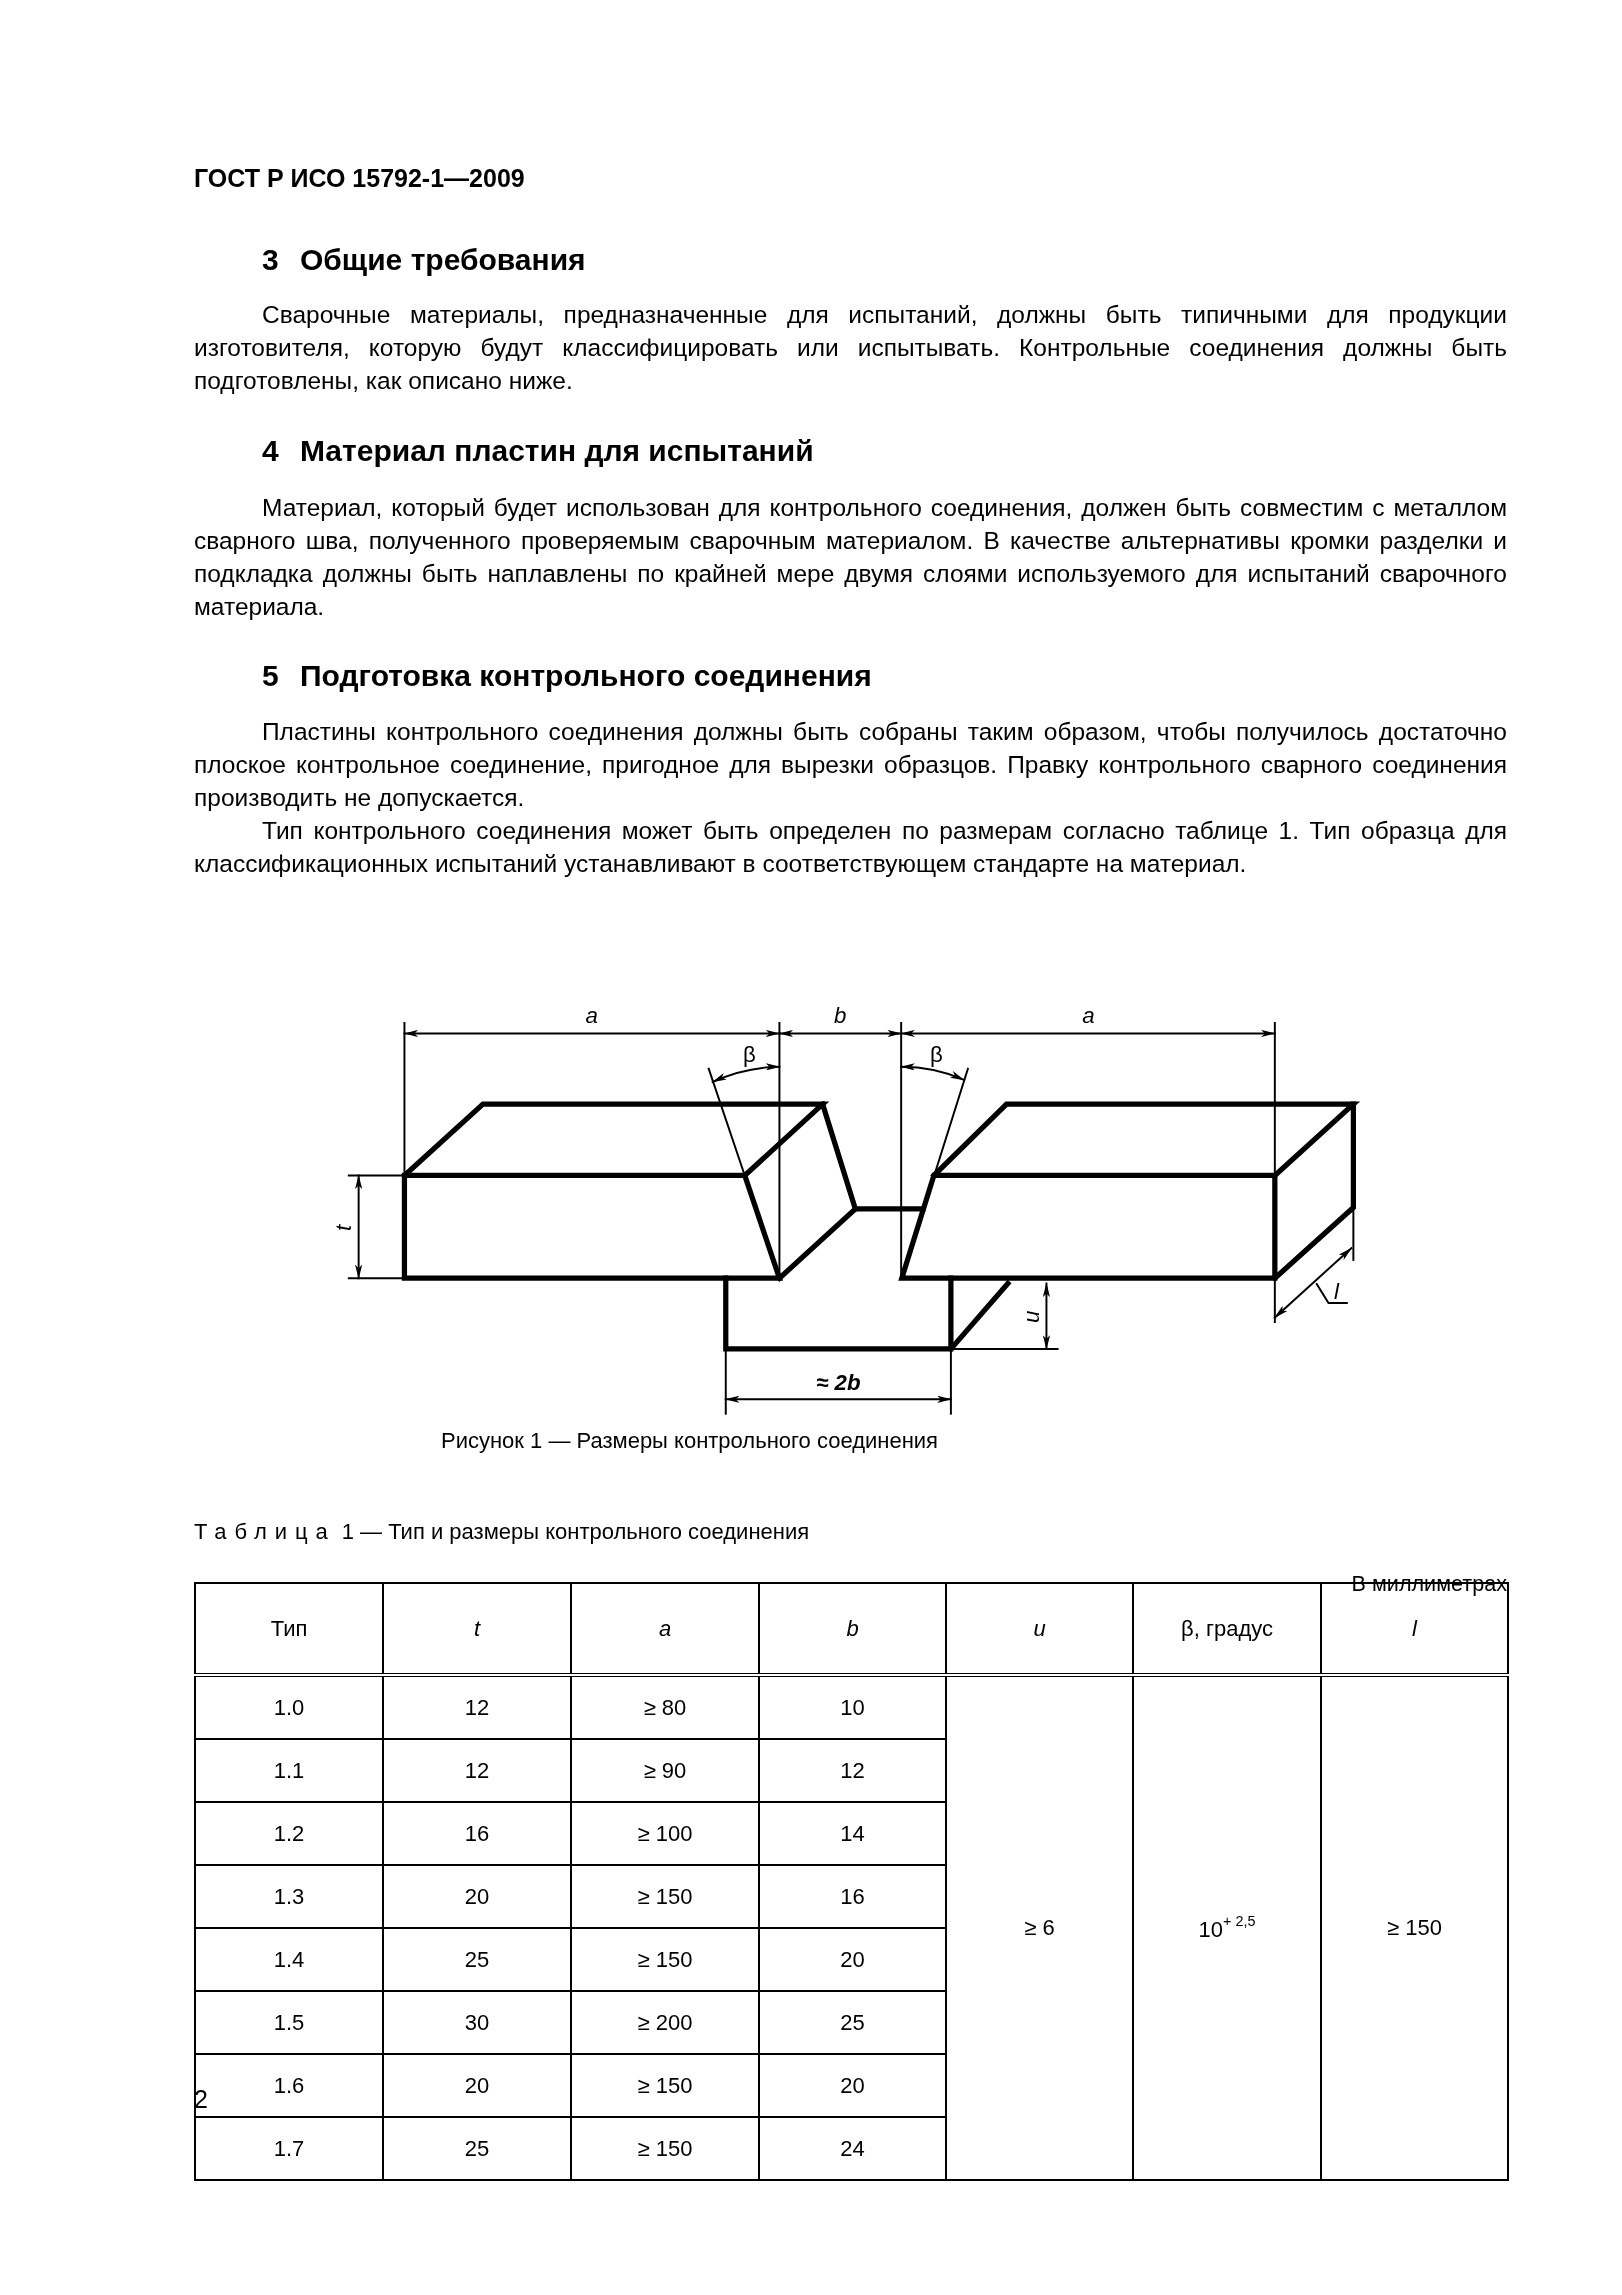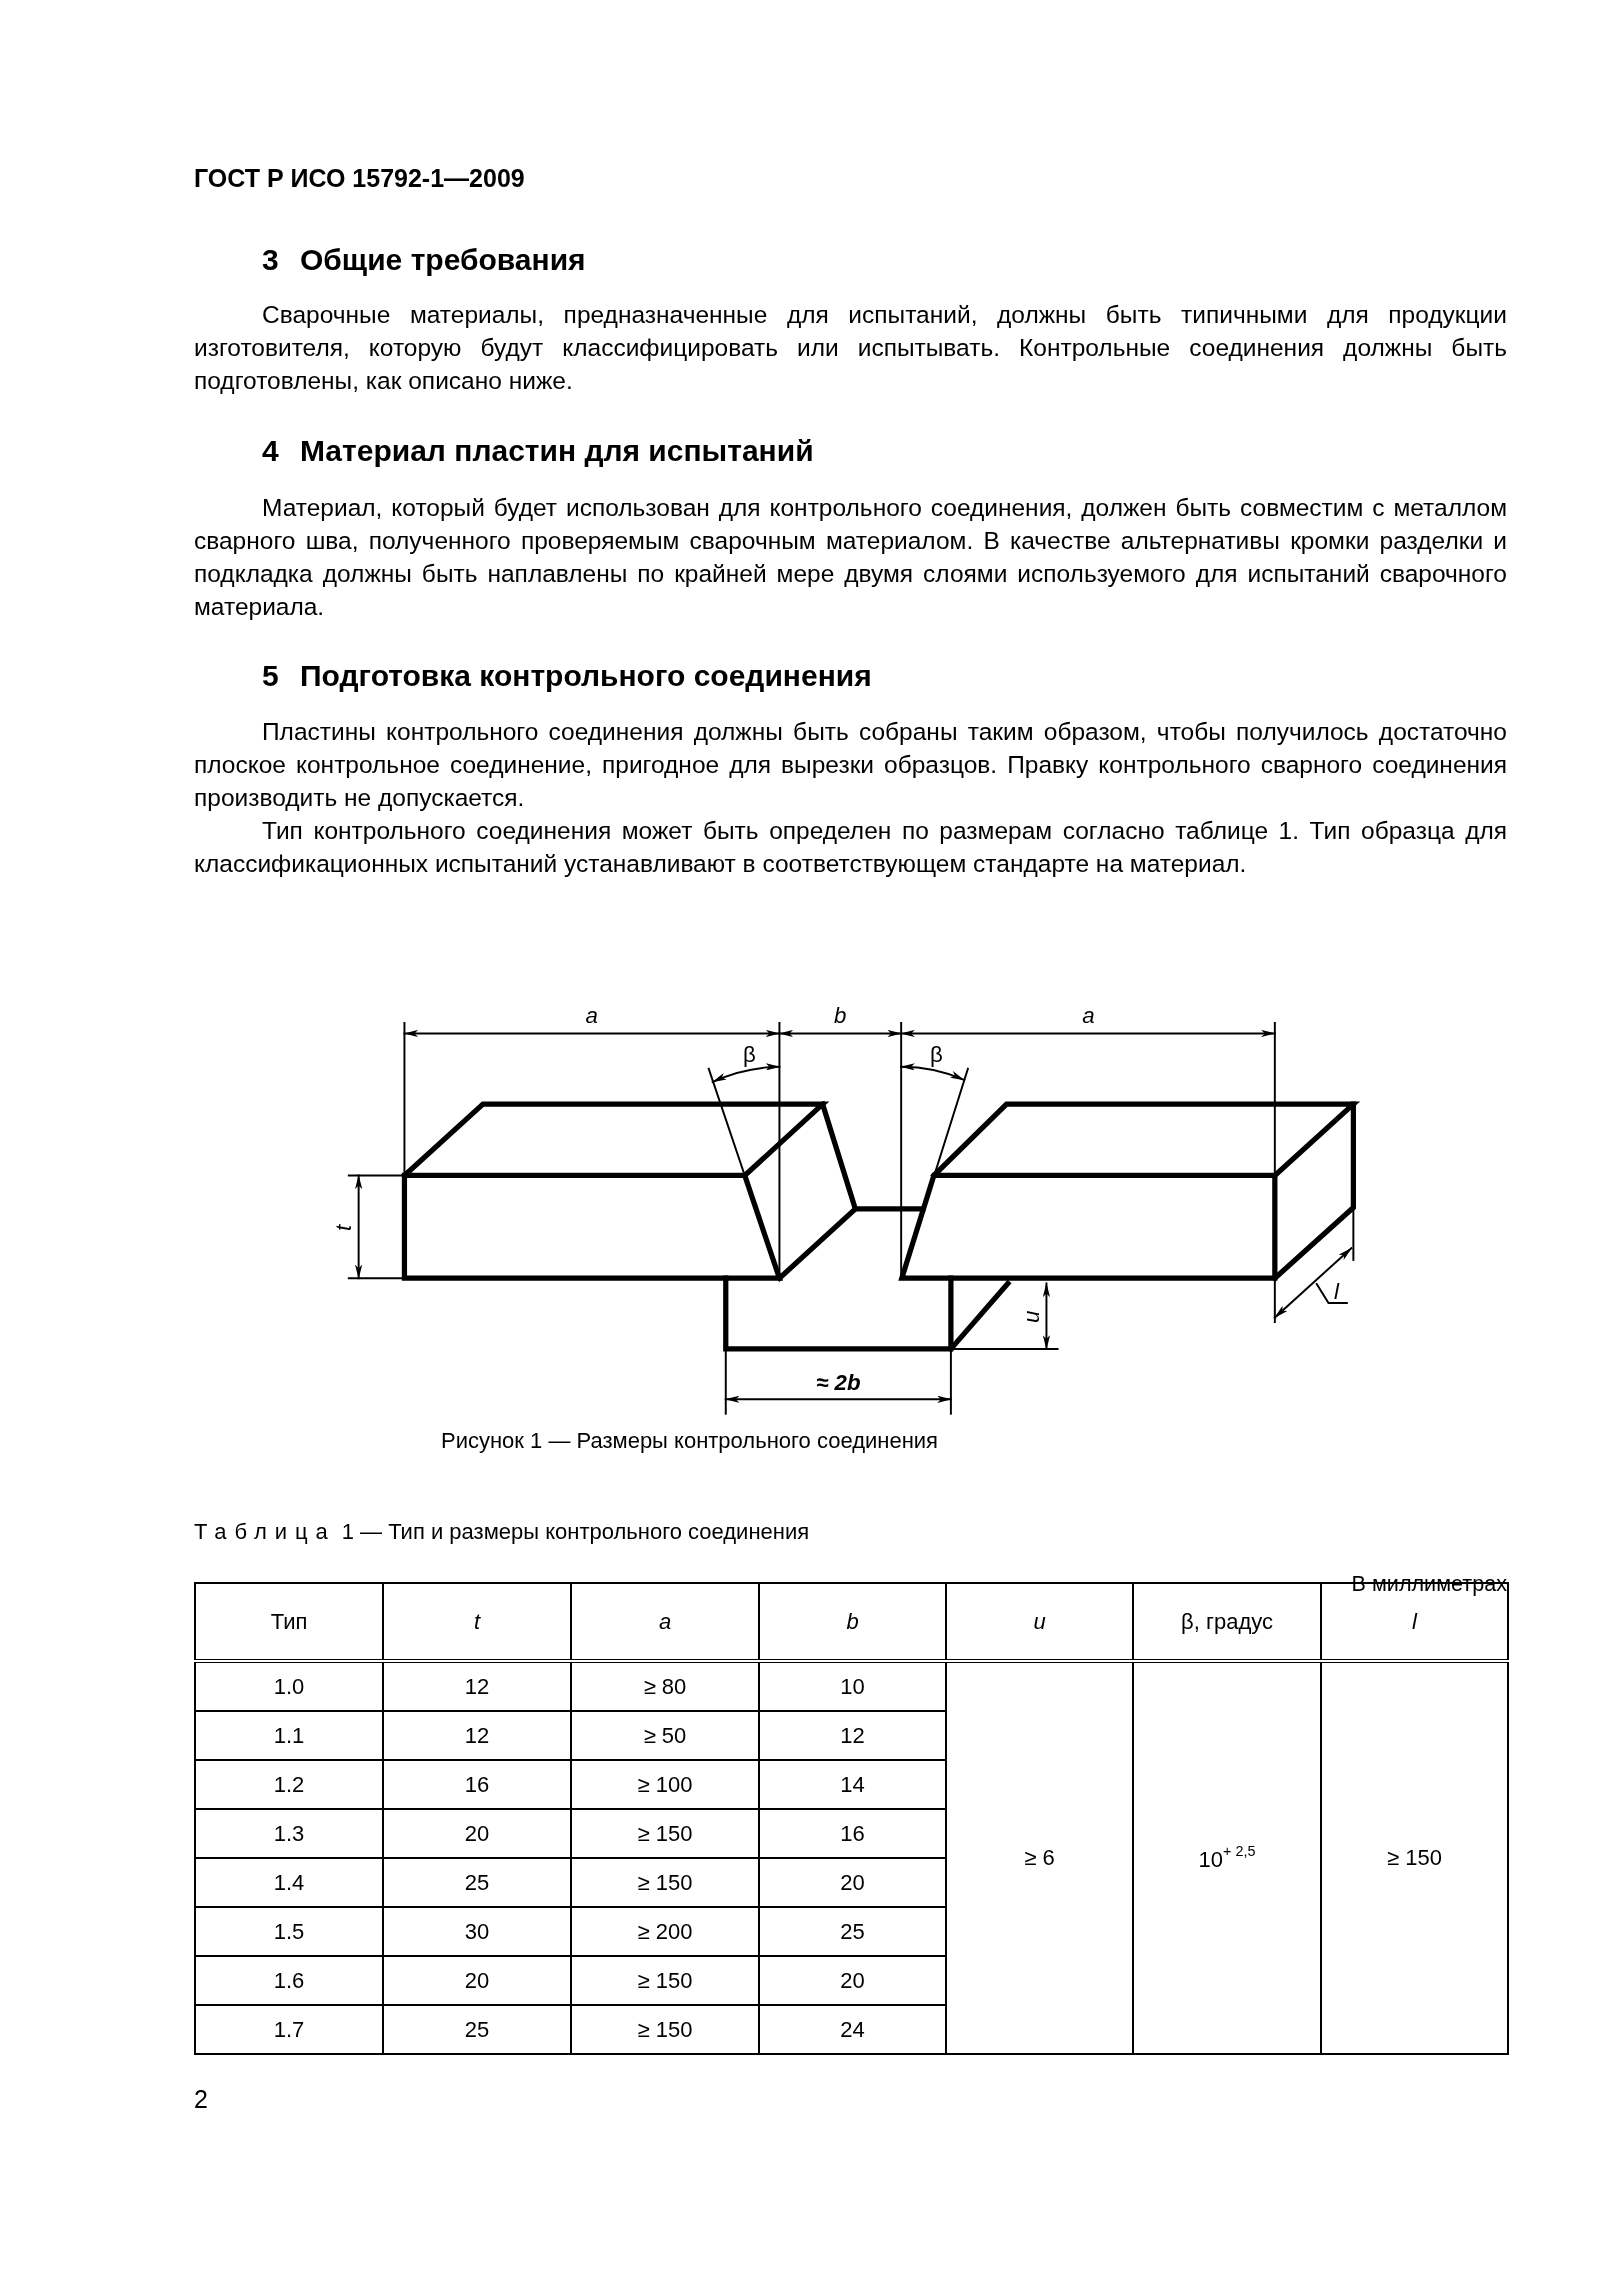--- a/index.html
+++ b/index.html
@@ -12,21 +12,21 @@
   .para { left: 194px; width: 1313px; font-size: 24.5px; line-height: 33px; text-align: justify; }
   .para p { margin: 0; text-indent: 68px; }
   .para p.last { text-align-last: left; }
   .caption { left: 0; width: 1379px; text-align: center; font-size: 22px; }
   .tbl-title { left: 194px; font-size: 22px; white-space: nowrap; }
   .tbl-title .spaced { letter-spacing: 7.9px; }
   .units { right: 116px; font-size: 21.6px; white-space: nowrap; }
   table.data { position: absolute; left: 194px; top: 1582px; width: 1313px;
                border-collapse: collapse; font-size: 22px; table-layout: fixed; }
   table.data td, table.data th { border: 2px solid #000; text-align: center; vertical-align: middle;
-               padding: 0; font-weight: normal; }
+               padding: 7px; font-weight: normal; }
   table.data thead th { height: 75px; border-bottom: 4.6px double #000; }
   table.data tbody td { height: 47px; }
   .it { font-style: italic; }
   sup { font-size: 14.4px; vertical-align: 10.5px; text-align: center; }
   .page-num { left: 194px; top: 2085px; font-size: 25px; }
   svg.fig { position: absolute; left: 0; top: 0; }
   svg text { font-family: "Liberation Sans", sans-serif; }
 </style>
 </head>
 <body>
@@ -153,21 +153,21 @@
       <td>12</td>
       <td>≥ 80</td>
       <td>10</td>
       <td rowspan="8">≥ 6</td>
       <td rowspan="8"><span>10</span><sup>+ 2,5</sup></td>
       <td rowspan="8">≥ 150</td>
     </tr>
     <tr>
       <td>1.1</td>
       <td>12</td>
-      <td>≥ 50</td>
+      <td>≥ 90</td>
       <td>12</td>
     </tr>
     <tr>
       <td>1.2</td>
       <td>16</td>
       <td>≥ 100</td>
       <td>14</td>
     </tr>
     <tr>
       <td>1.3</td>

